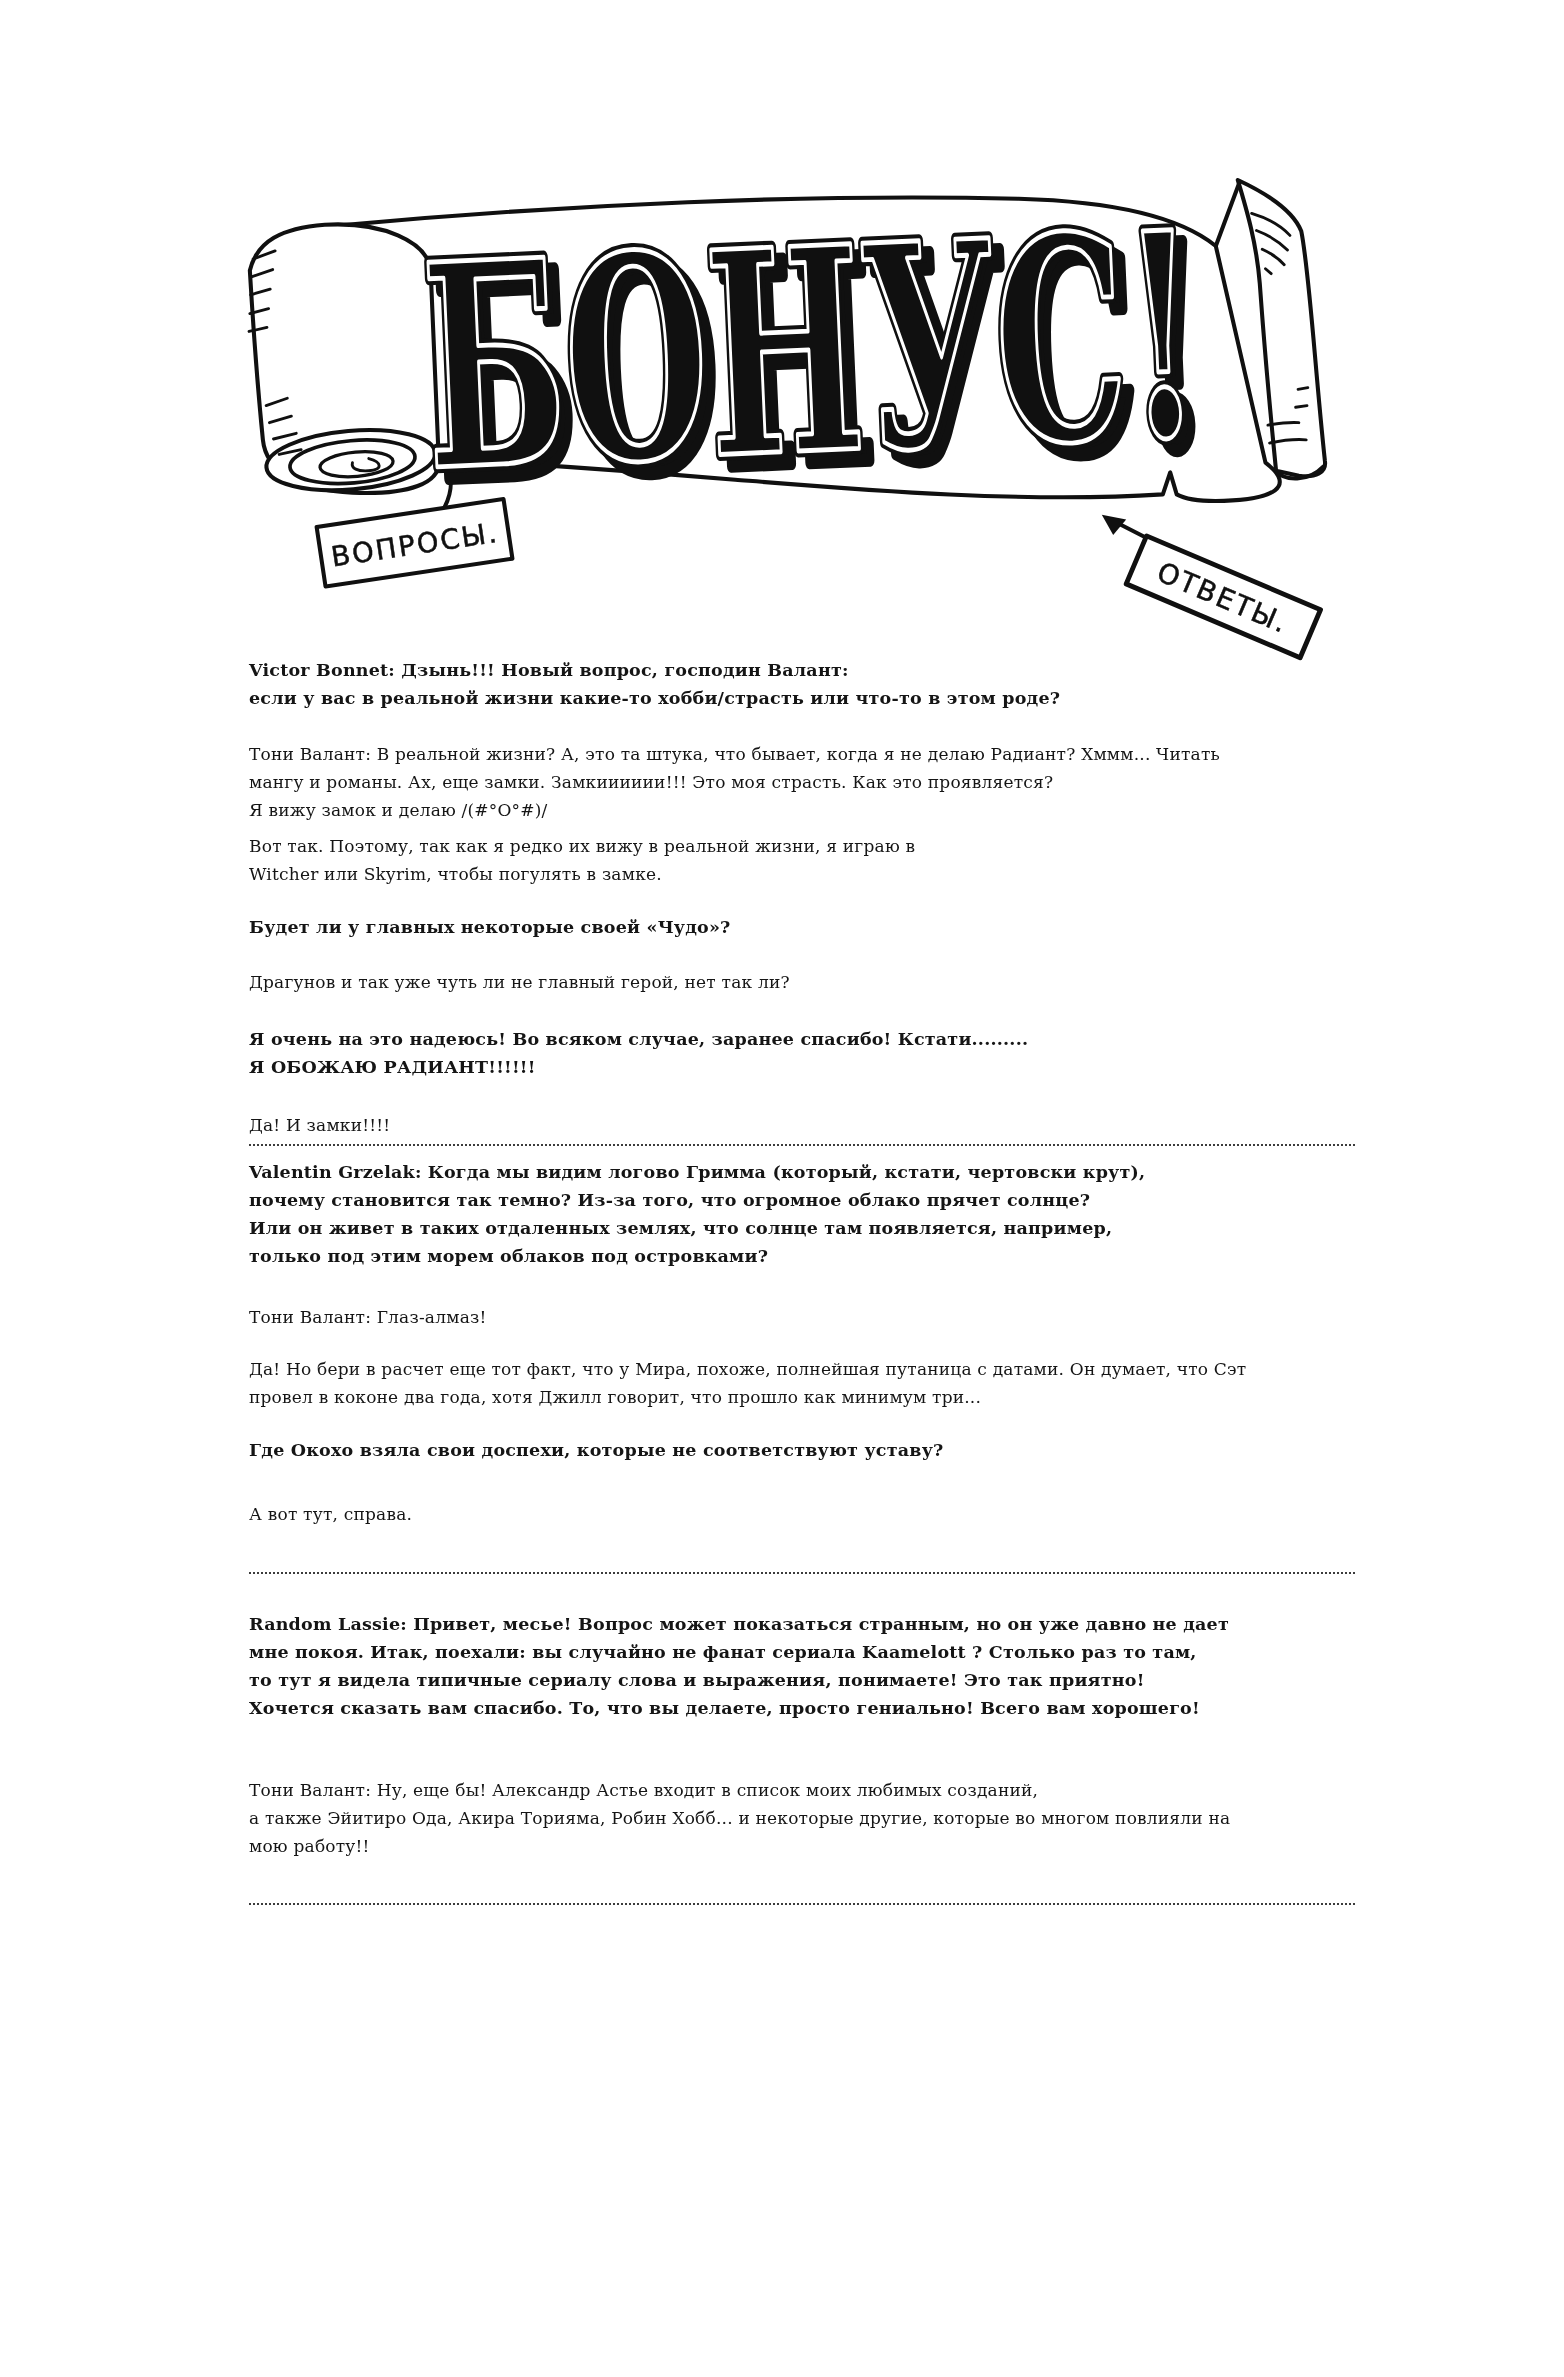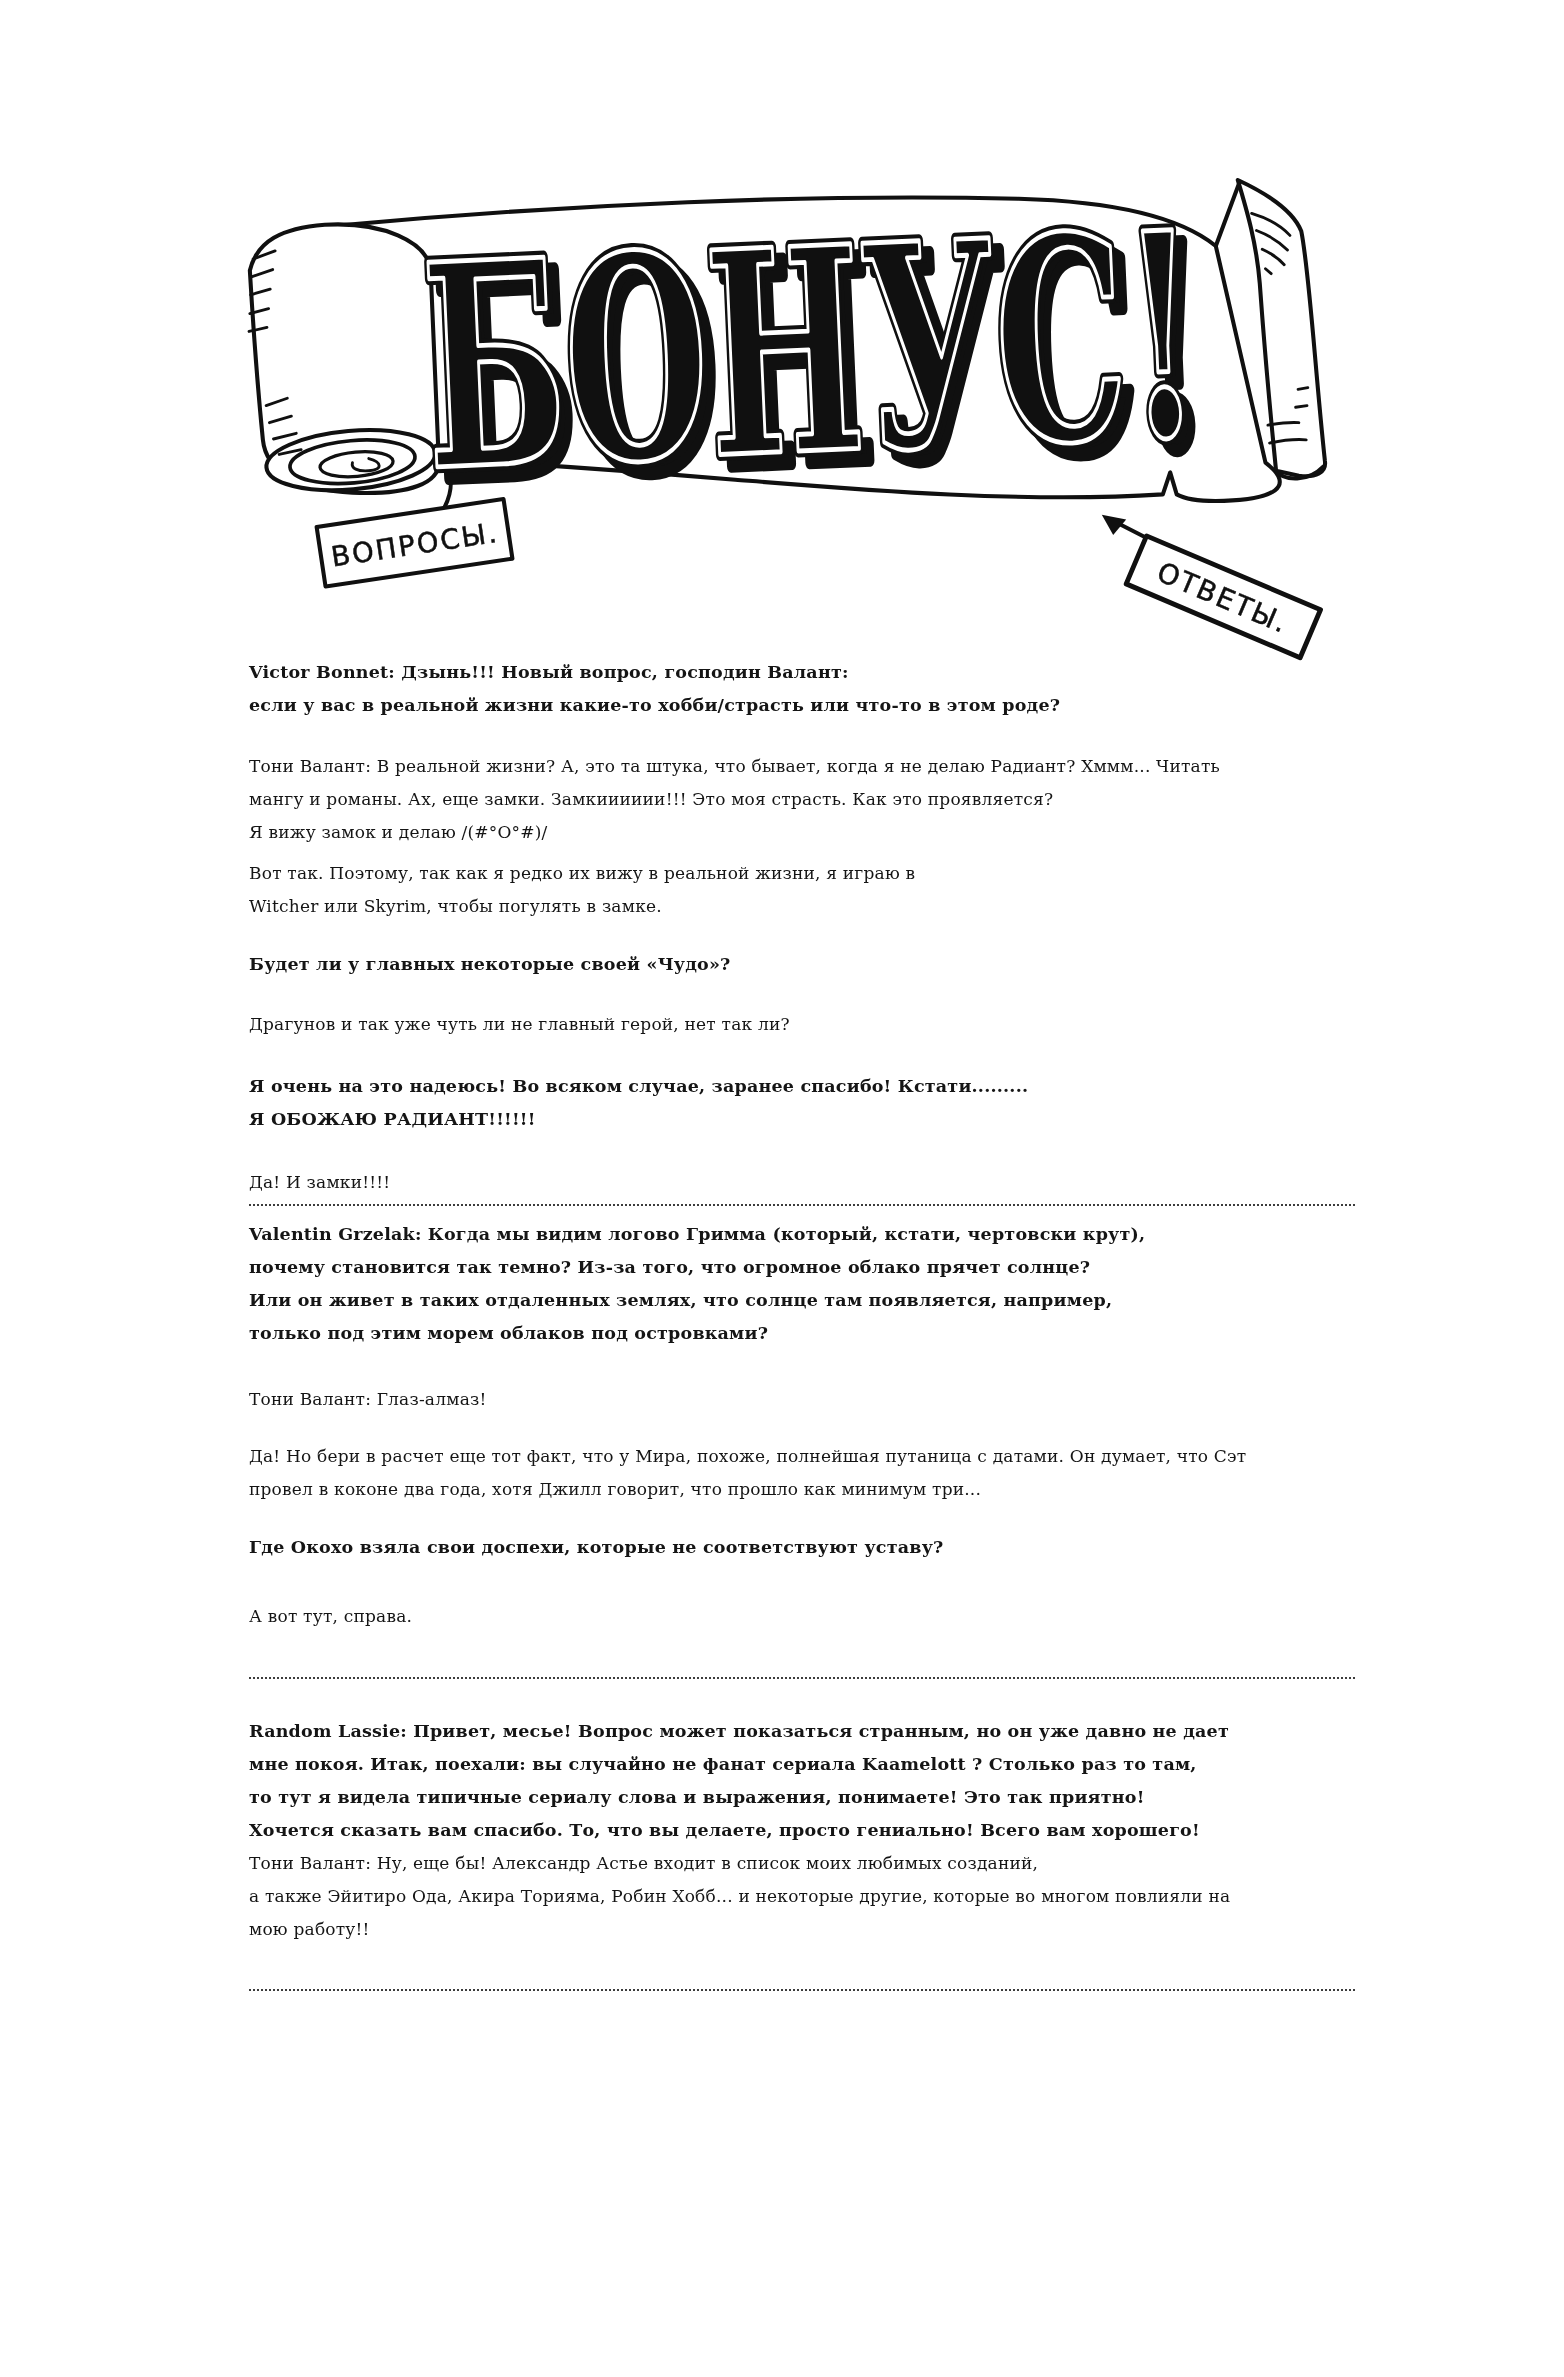--- a/index.html
+++ b/index.html
@@ -16,21 +16,21 @@
   .content {
     position: absolute;
     left: 249px;
     top: 656px;
     width: 1141px;
   }
   .content p {
     margin: 0;
     white-space: pre;
     font-size: 17px;
-    line-height: 33px;
+    line-height: 28px;
     letter-spacing: 0.2px;
   }
   .content p.q {
     font-weight: bold;
     font-size: 17.5px;
   }
   .sep {
     width: 1106px;
     height: 0;
     border-top: 2.4px dotted #3c3c3c;
@@ -160,20 +160,20 @@
     <p class="a" style="margin-top:23.6px">Да! Но бери в расчет еще тот факт, что у Мира, похоже, полнейшая путаница с датами. Он думает, что Сэт
 провел в коконе два года, хотя Джилл говорит, что прошло как минимум три...</p>
     <p class="q" style="margin-top:25px">Где Окохо взяла свои доспехи, которые не соответствуют уставу?</p>
     <p class="a" style="margin-top:36px">А вот тут, справа.</p>
     <div class="sep" style="margin-top:44px"></div>
 
     <p class="q" style="margin-top:36px">Random Lassie: Привет, месье! Вопрос может показаться странным, но он уже давно не дает
 мне покоя. Итак, поехали: вы случайно не фанат сериала Kaamelott ? Столько раз то там,
 то тут я видела типичные сериалу слова и выражения, понимаете! Это так приятно!
 Хочется сказать вам спасибо. То, что вы делаете, просто гениально! Всего вам хорошего!</p>
-    <p class="a" style="">Тони Валант: Ну, еще бы! Александр Астье входит в список моих любимых созданий,
+    <p class="a" style="margin-top:54px">Тони Валант: Ну, еще бы! Александр Астье входит в список моих любимых созданий,
 а также Эйитиро Ода, Акира Торияма, Робин Хобб... и некоторые другие, которые во многом повлияли на
 мою работу!!</p>
     <div class="sep" style="margin-top:43px"></div>
 
   </div>
 </div>
 
 
 </body></html>

